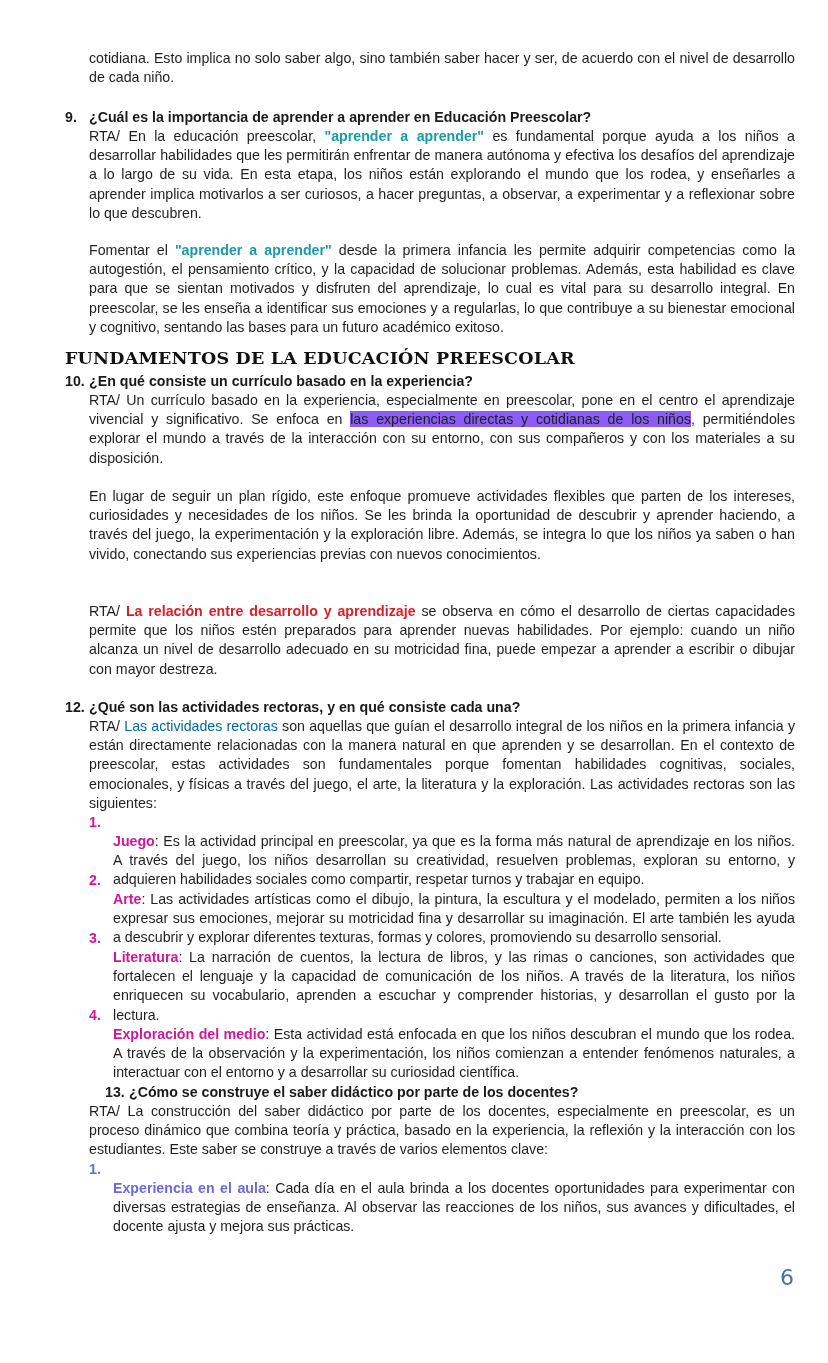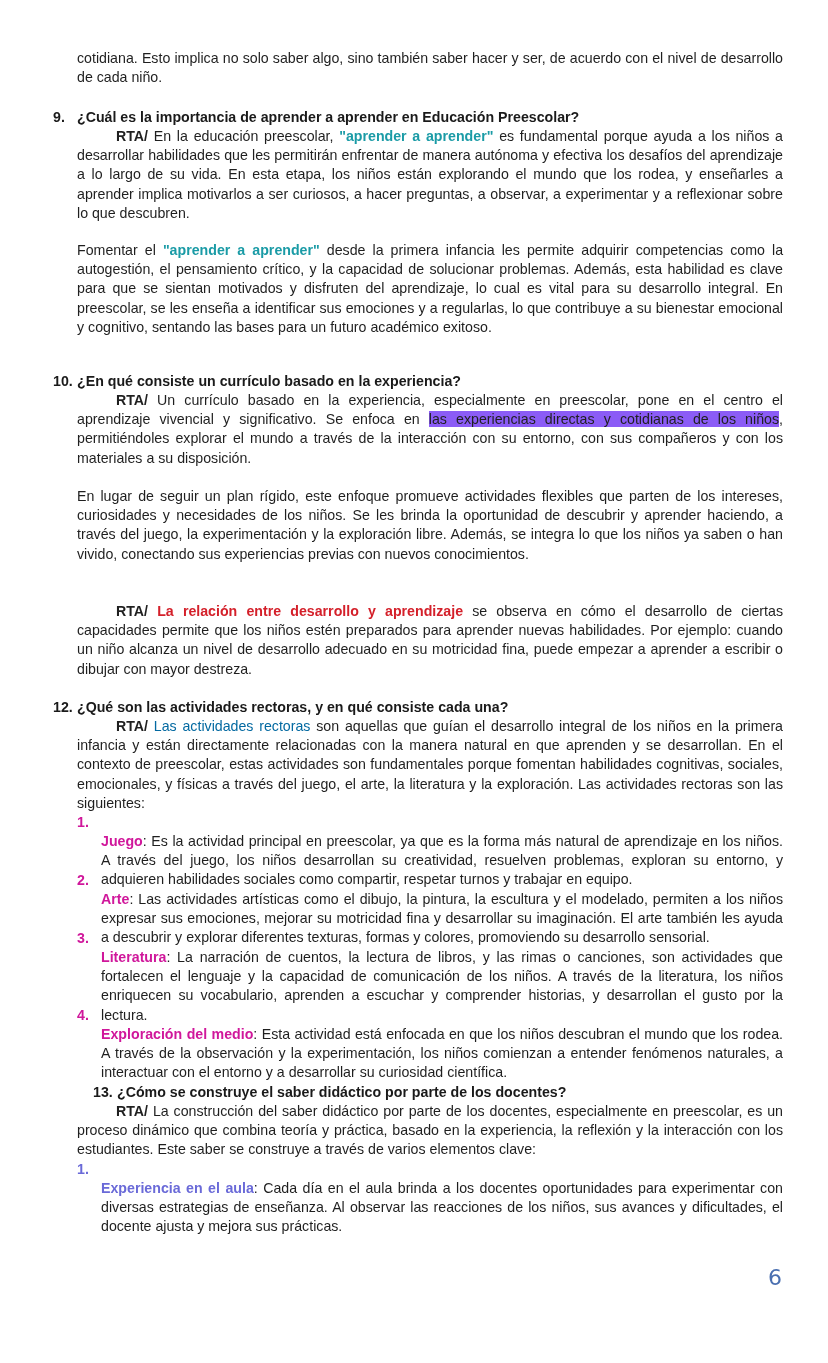--- a/index.html
+++ b/index.html
@@ -1,25 +1,25 @@
 <!DOCTYPE html>
 <html><head>
 <meta charset="utf-8">
 <style>
   html, body { margin: 0; padding: 0; background: #ffffff; }
   body {
     width: 828px; height: 1363px; position: relative; overflow: hidden;
     font-family: "Liberation Sans", "DejaVu Sans", sans-serif;
     color: #1f1f1f; font-size: 14.2px; line-height: 19.2px;
   }
-  .page { position: absolute; left: 4px; top: 0; width: 712px; height: 1363px; }
+  .page { position: absolute; left: 16px; top: 0; width: 712px; height: 1363px; }
   .p { position: absolute; left: 73px; width: 706px; text-align: justify; margin: 0; }
   .q { position: absolute; left: 49px; width: 740px; font-weight: bold; margin: 0; color: #1a1a1a; }
   .q .num { display: inline-block; width: 24px; }
-  .rta { font-weight: bold; margin-left: 39px; }
+  .rta { font-weight: normal; }
   .teal { color: #1a9ba6; font-weight: bold; }
   .red { color: #d4202a; font-weight: bold; }
   .blue { color: #0369a1; font-weight: normal; }
   .mag { color: #d0179b; font-weight: bold; }
   .lav { color: #6a6ad8; font-weight: bold; }
   .hl { background: #8b5cf6; }
   .heading {
     position: absolute; left: 49px; top: 349px; margin: 0;
     font-family: "DejaVu Serif", serif; font-weight: bold; font-size: 17.5px;
     letter-spacing: 0.2px; color: #111;
@@ -44,20 +44,21 @@
   <p class="q" style="top:108px;">
     <span class="num">9.</span><span>¿Cuál es la importancia de aprender a aprender en Educación Preescolar?</span>
   </p>
   <p class="p" style="top:127px;">
     <span class="rta">RTA/</span><span> En la educación preescolar, </span><span class="teal">"aprender a aprender"</span><span> es fundamental porque ayuda a los niños a desarrollar habilidades que les permitirán enfrentar de manera autónoma y efectiva los desafíos del aprendizaje a lo largo de su vida. En esta etapa, los niños están explorando el mundo que los rodea, y enseñarles a aprender implica motivarlos a ser curiosos, a hacer preguntas, a observar, a experimentar y a reflexionar sobre lo que descubren.</span>
   </p>
   <p class="p" style="top:241px;">
     <span>Fomentar el </span><span class="teal">"aprender a aprender"</span><span> desde la primera infancia les permite adquirir competencias como la autogestión, el pensamiento crítico, y la capacidad de solucionar problemas. Además, esta habilidad es clave para que se sientan motivados y disfruten del aprendizaje, lo cual es vital para su desarrollo integral. En preescolar, se les enseña a identificar sus emociones y a regularlas, lo que contribuye a su bienestar emocional y cognitivo, sentando las bases para un futuro académico exitoso.</span>
   </p>
 
+  <h2 class="heading">FUNDAMENTOS DE LA EDUCACIÓN PREESCOLAR</h2>
 
   <p class="q" style="top:372px;">
     <span class="num">10.</span><span>¿En qué consiste un currículo basado en la experiencia?</span>
   </p>
   <p class="p" style="top:391px;">
     <span class="rta">RTA/</span><span> Un currículo basado en la experiencia, especialmente en preescolar, pone en el centro el aprendizaje vivencial y significativo. Se enfoca en </span><span class="hl">las experiencias directas y cotidianas de los niños</span><span>, permitiéndoles explorar el mundo a través de la interacción con su entorno, con sus compañeros y con los materiales a su disposición.</span>
   </p>
   <p class="p" style="top:487px;">
     <span>En lugar de seguir un plan rígido, este enfoque promueve actividades flexibles que parten de los intereses, curiosidades y necesidades de los niños. Se les brinda la oportunidad de descubrir y aprender haciendo, a través del juego, la experimentación y la exploración libre. Además, se integra lo que los niños ya saben o han vivido, conectando sus experiencias previas con nuevos conocimientos.</span>
   </p>

